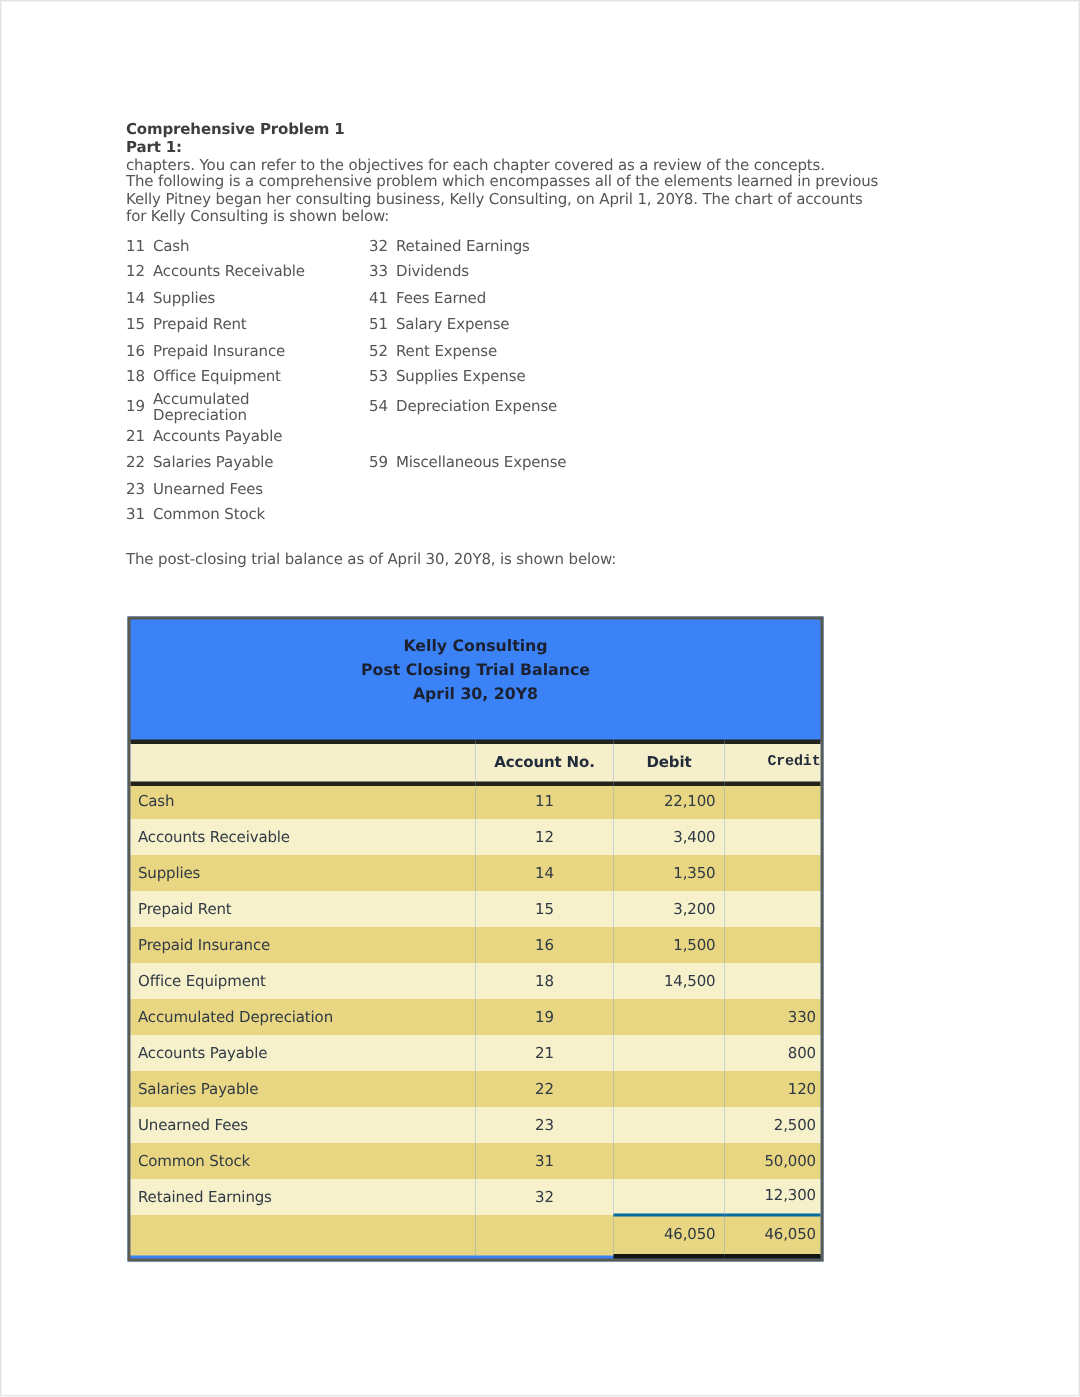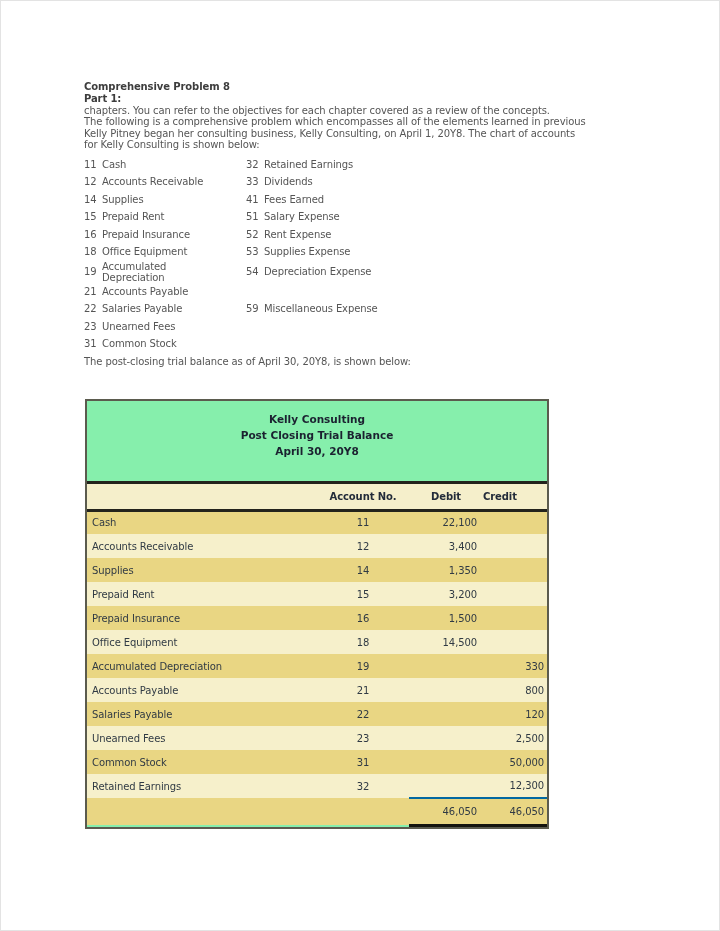--- a/index.html
+++ b/index.html
@@ -26,28 +26,28 @@
   
   .coa { margin-top:5px; }
   .coa-row { display:flex; align-items:center; min-height:17.5px; }
   .coa-cell { display:flex; align-items:center; }
   .coa-left  { width:162px; }
   .coa-right { flex:1; }
   .coa-no   { min-width:13px; margin-right:5px; color:#555555; }
   .coa-name { color:#555555; }
   .coa-name.wrap { display:inline-block; width:78px; line-height:11px; }
 
-  .doc-note { margin-top:3px; line-height:12px; white-space:nowrap; color:#555555; }
+  .doc-note { margin-top:15px; line-height:12px; white-space:nowrap; color:#555555; }
 
   
   .tb-box {
     margin-top:31px; margin-left:1px;
     width:464px;
     border:2px solid #5b5b4e;
-    background:#86efac;
+    background:#3b82f6;
   }
   .tb-title { text-align:center; padding:10px 0 7px 0; }
   .tb-title div {
     font-weight:bold; font-size:10.5px; line-height:16px;
     color:#1b2130; letter-spacing:0;
   }
   table.tb { border-collapse:collapse; table-layout:fixed; width:460px; font-size:10px;margin-top:15px; }
   col.c-name-col   { width:230px; }
   col.c-no-col     { width:92px; }
   col.c-debit-col  { width:74px; }
@@ -56,21 +56,21 @@
   tr.tb-head th {
     border-top:3px solid #23231c;
     border-bottom:3px solid #23231c;
     height:28px;
     font-weight:bold; color:#232c3a;
     background:#f5efcb;
   }
   th.h-name   { text-align:left; }
   th.h-no     { text-align:center; }
   th.h-debit  { text-align:center; }
-  th.h-credit { text-align:left; }
+  th.h-credit { text-align:right;font-family:Liberation Mono, monospace; }
 
   td { height:24px; color:#303a44; vertical-align:middle; }
   td.c-name   { text-align:left;  padding-left:5px; }
   td.c-no     { text-align:center; }
   td.c-debit  { text-align:right; padding-right:6px; }
   td.c-credit { text-align:right; padding-right:3px; }
 
   .row-gold  td { background:#e9d683; }
   .row-cream td { background:#f6f0cb; }
 
@@ -80,21 +80,21 @@
     border-top:2px solid #0369a1;
     border-bottom:3px solid #14140e;
   }
 </style>
 </head>
 <body>
 
 <div class="page">
   <div class="doc">
 
-    <div class="doc-title">Comprehensive Problem 8</div>
+    <div class="doc-title">Comprehensive Problem 1</div>
     <div class="doc-part">Part 1:</div>
 
     <div>
       <div class="doc-line">chapters. You can refer to the objectives for each chapter covered as a review of the concepts.</div>
       <div class="doc-line">The following is a comprehensive problem which encompasses all of the elements learned in previous</div>
       <div class="doc-line">Kelly Pitney began her consulting business, Kelly Consulting, on April 1, 20Y8. The chart of accounts</div>
       <div class="doc-line">for Kelly Consulting is shown below:</div>
     </div>
 
     <div class="coa">

